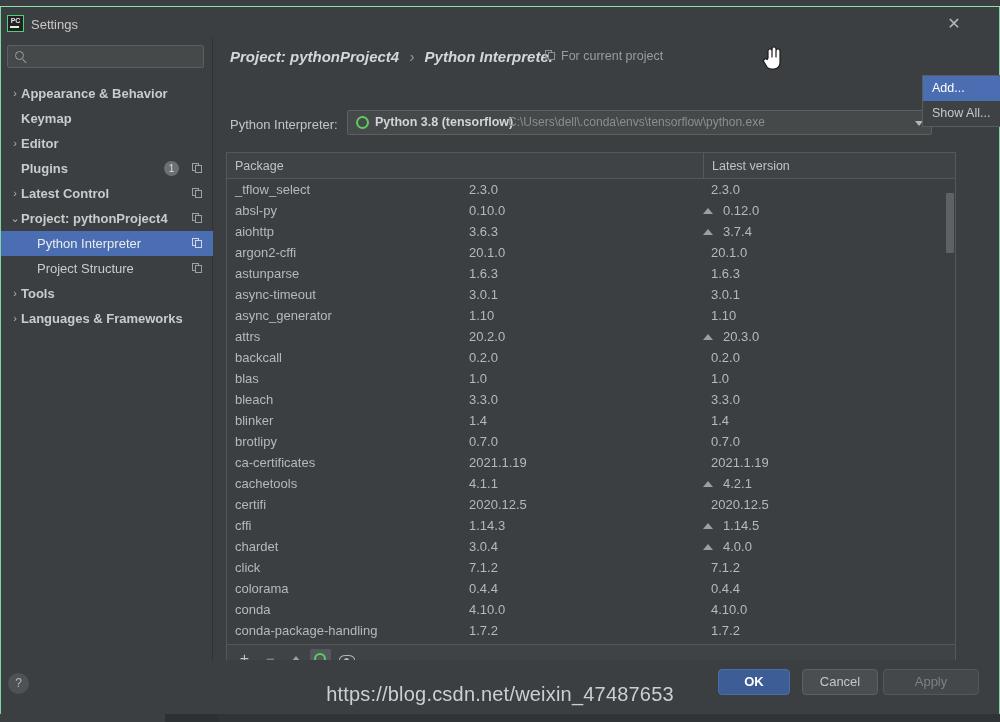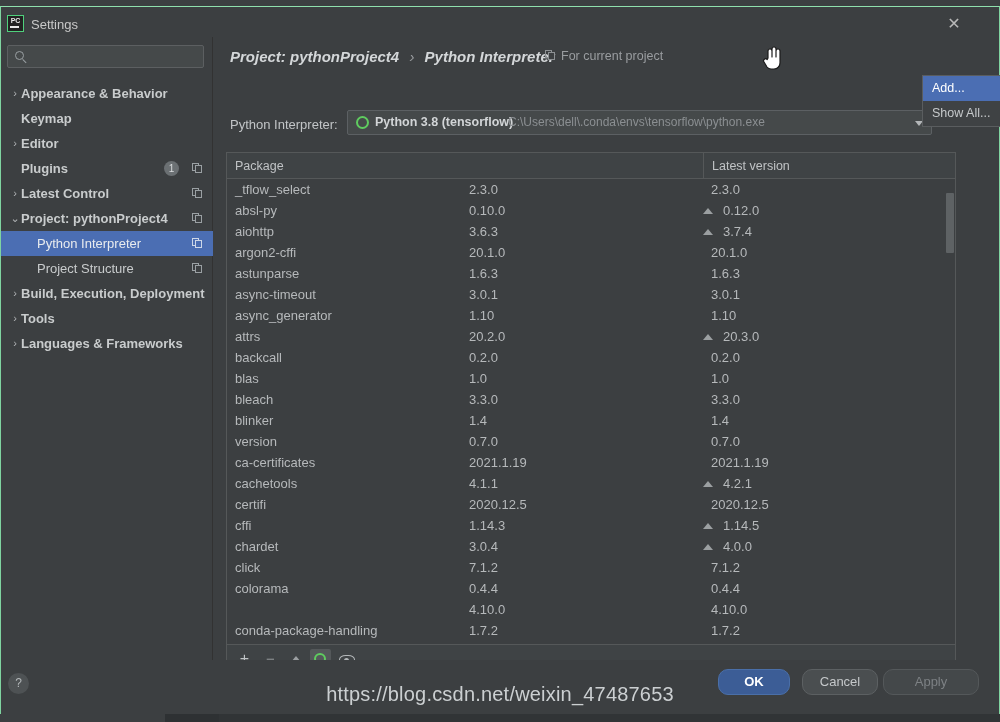--- a/index.html
+++ b/index.html
@@ -186,21 +186,21 @@
     background:#b3b7b9; border-radius:50%;
   }
 
   
   #footer { position:absolute; left:0; bottom:0; width:998px; height:55px; background:#3c3f41; }
   #help {
     position:absolute; left:7px; top:13px; width:21px; height:21px; border-radius:50%;
     background:#4e5254; color:#b4b8ba; font-size:12px; line-height:21px; text-align:center;
   }
   .dlgbtn {
-    position:absolute; top:9px; height:26px; border-radius:10px;
+    position:absolute; top:9px; height:26px; border-radius:4px;
     font-size:13px; line-height:24px; text-align:center;
   }
   #btn-ok     { right:209px; width:72px; background:#3c5d96; border:1px solid #4a6fa8; color:#ffffff; font-weight:bold; }
   #btn-cancel { right:121px; width:76px; background:#4a4e50; border:1px solid #5c6062; color:#c5c8ca; }
   #btn-apply  { right:20px;  width:96px; background:#44484a; border:1px solid #54585a; color:#7d8184; }
 
   #watermark {
     position:absolute; left:0; bottom:16px; width:1000px; text-align:center;
     font-size:20px; color:#d8dcde; opacity:.92; z-index:60;
     font-family:"Liberation Sans", sans-serif; letter-spacing:.2px;
@@ -247,21 +247,20 @@
               <i class="b2"></i>
             </span></div>
           <div class="tree-row child selected"><span class="lbl">Python Interpreter</span><span class="copyicon">
               <i class="b1"></i>
               <i class="b2"></i>
             </span></div>
           <div class="tree-row child"><span class="lbl">Project Structure</span><span class="copyicon">
               <i class="b1"></i>
               <i class="b2"></i>
             </span></div>
-          <div class="tree-row"><span class="arrow">›</span><span class="lbl">Build, Execution, Deployment</span></div>
           <div class="tree-row"><span class="arrow">›</span><span class="lbl">Tools</span></div>
           <div class="tree-row"><span class="arrow">›</span><span class="lbl">Languages &amp; Frameworks</span></div>
         </div>
     </div>
 
     <div id="content">
       <div id="breadcrumb">
         <span>Project: pythonProject4</span>
         <span class="sep">›</span>
         <span>Python Interpreter</span>
@@ -345,21 +344,21 @@
               <span class="c0">bleach</span>
               <span class="c1">3.3.0</span>
               <span class="c2">3.3.0</span>
             </div>
             <div class="trow">
               <span class="c0">blinker</span>
               <span class="c1">1.4</span>
               <span class="c2">1.4</span>
             </div>
             <div class="trow">
-              <span class="c0">version</span>
+              <span class="c0">brotlipy</span>
               <span class="c1">0.7.0</span>
               <span class="c2">0.7.0</span>
             </div>
             <div class="trow">
               <span class="c0">ca-certificates</span>
               <span class="c1">2021.1.19</span>
               <span class="c2">2021.1.19</span>
             </div>
             <div class="trow">
               <span class="c0">cachetools</span>
@@ -385,20 +384,21 @@
               <span class="c0">click</span>
               <span class="c1">7.1.2</span>
               <span class="c2">7.1.2</span>
             </div>
             <div class="trow">
               <span class="c0">colorama</span>
               <span class="c1">0.4.4</span>
               <span class="c2">0.4.4</span>
             </div>
             <div class="trow">
+              <span class="c0">conda</span>
               <span class="c1">4.10.0</span>
               <span class="c2">4.10.0</span>
             </div>
             <div class="trow">
               <span class="c0">conda-package-handling</span>
               <span class="c1">1.7.2</span>
               <span class="c2">1.7.2</span>
             </div>
           </div>
         <div id="vscroll">

